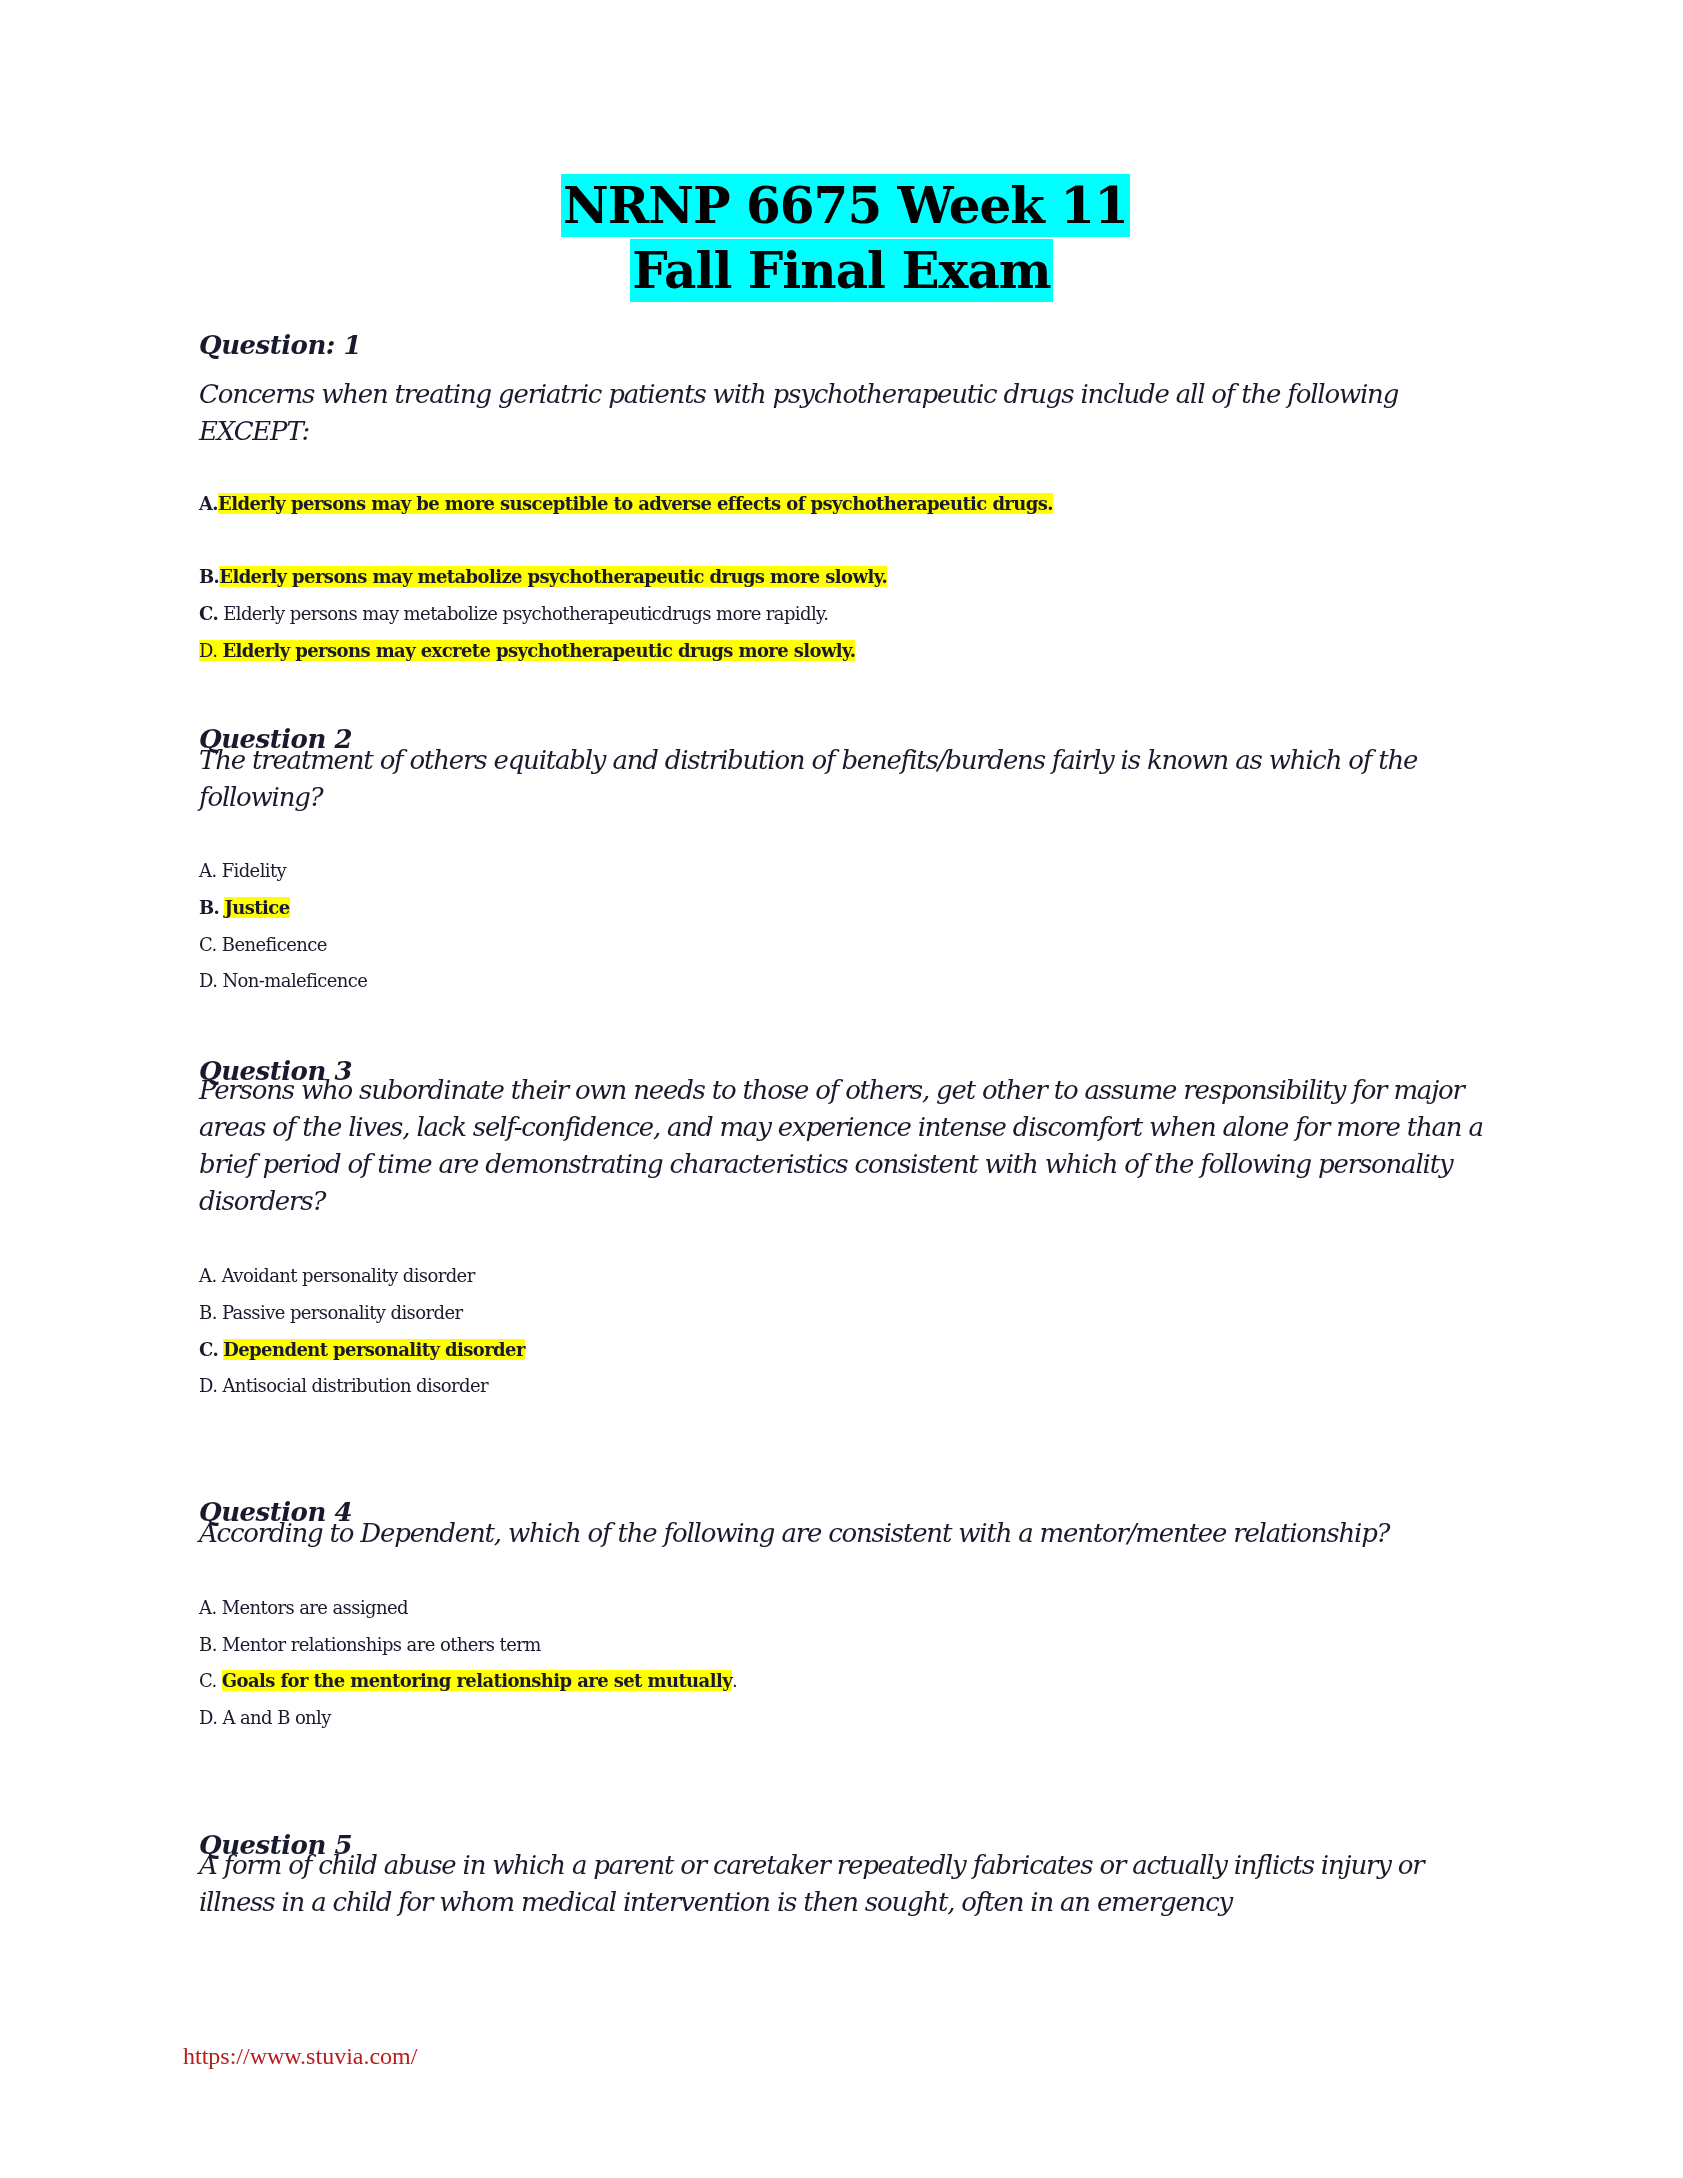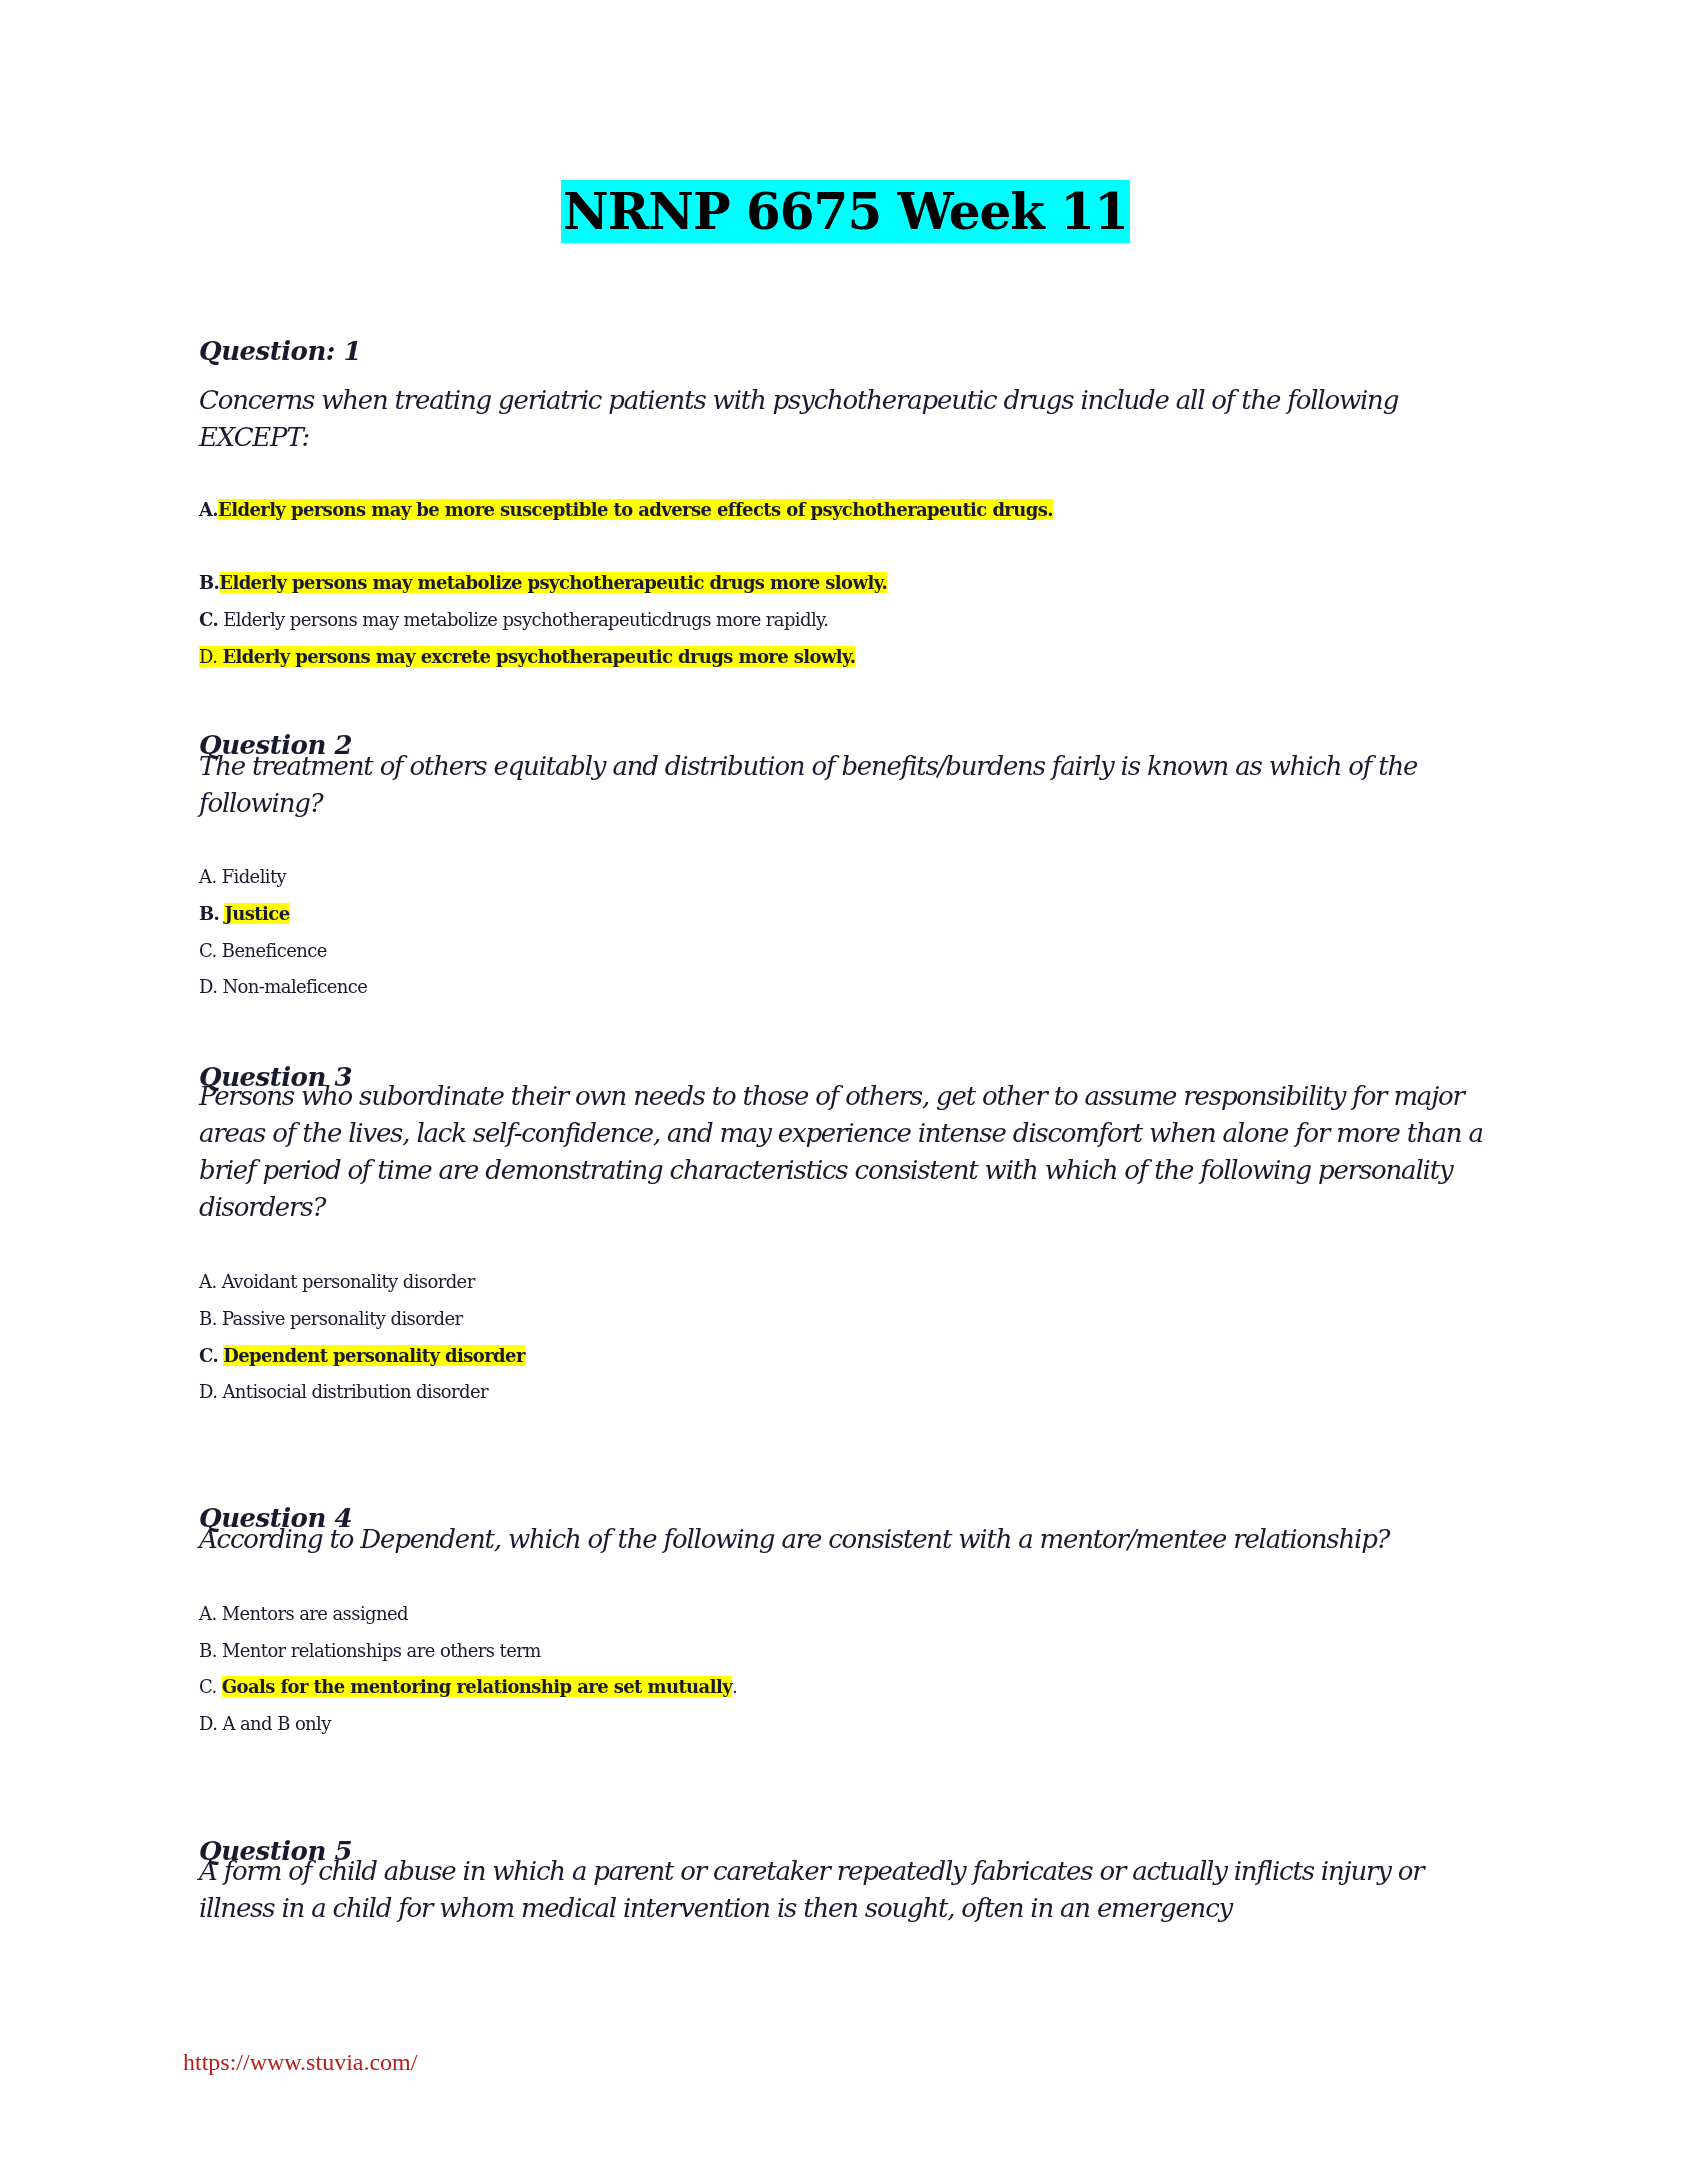--- a/index.html
+++ b/index.html
@@ -1,18 +1,18 @@
 <!DOCTYPE html>
 <html><head>
 <meta charset="utf-8">
 <style>
   html, body { margin: 0; padding: 0; background: #ffffff; }
   body { width: 1683px; height: 2178px; position: relative; overflow: hidden; }
   .page {
-    position: absolute; left: 0; top: 6px; width: 1683px; height: 1857px;
+    position: absolute; left: 0; top: 0; width: 1683px; height: 1857px;
     font-family: "DejaVu Serif", "Liberation Serif", serif;
     color: #1a1a2e;
   }
   .title-block {
     position: absolute; left: 0; width: 1683px; top: 174px;
     text-align: center; font-family: "DejaVu Serif", serif;
   }
   .title-line {
     display: inline-block; background: #00ffff; color: #000;
     font-weight: bold; font-size: 50px; line-height: 63px; padding: 0 2px;
@@ -47,20 +47,21 @@
     font-family: "Liberation Serif", serif; font-size: 24px; color: #b91c1c;
   }
 </style>
 </head>
 <body>
 
 <div class="page">
 
   <div class="title-block">
     <div class="title-row r1"><span class="title-line">NRNP 6675 Week 11</span></div>
+    <div class="title-row r2"><span class="title-line">Fall Final Exam</span></div>
   </div>
 
   <div class="content">
 
     <div class="q-heading" style="top:311px">Question:  1</div>
     <div class="q-text" style="top:376px">Concerns  when treating geriatric  patients  with psychotherapeutic  drugs include all of the following EXCEPT:</div>
 
     <div class="opt wrap" style="top:485px; line-height:37px;">
       <span class="bold">A.</span><span class="hl bold">Elderly persons may be more susceptible to adverse effects of psychotherapeutic drugs.</span>
     </div>

